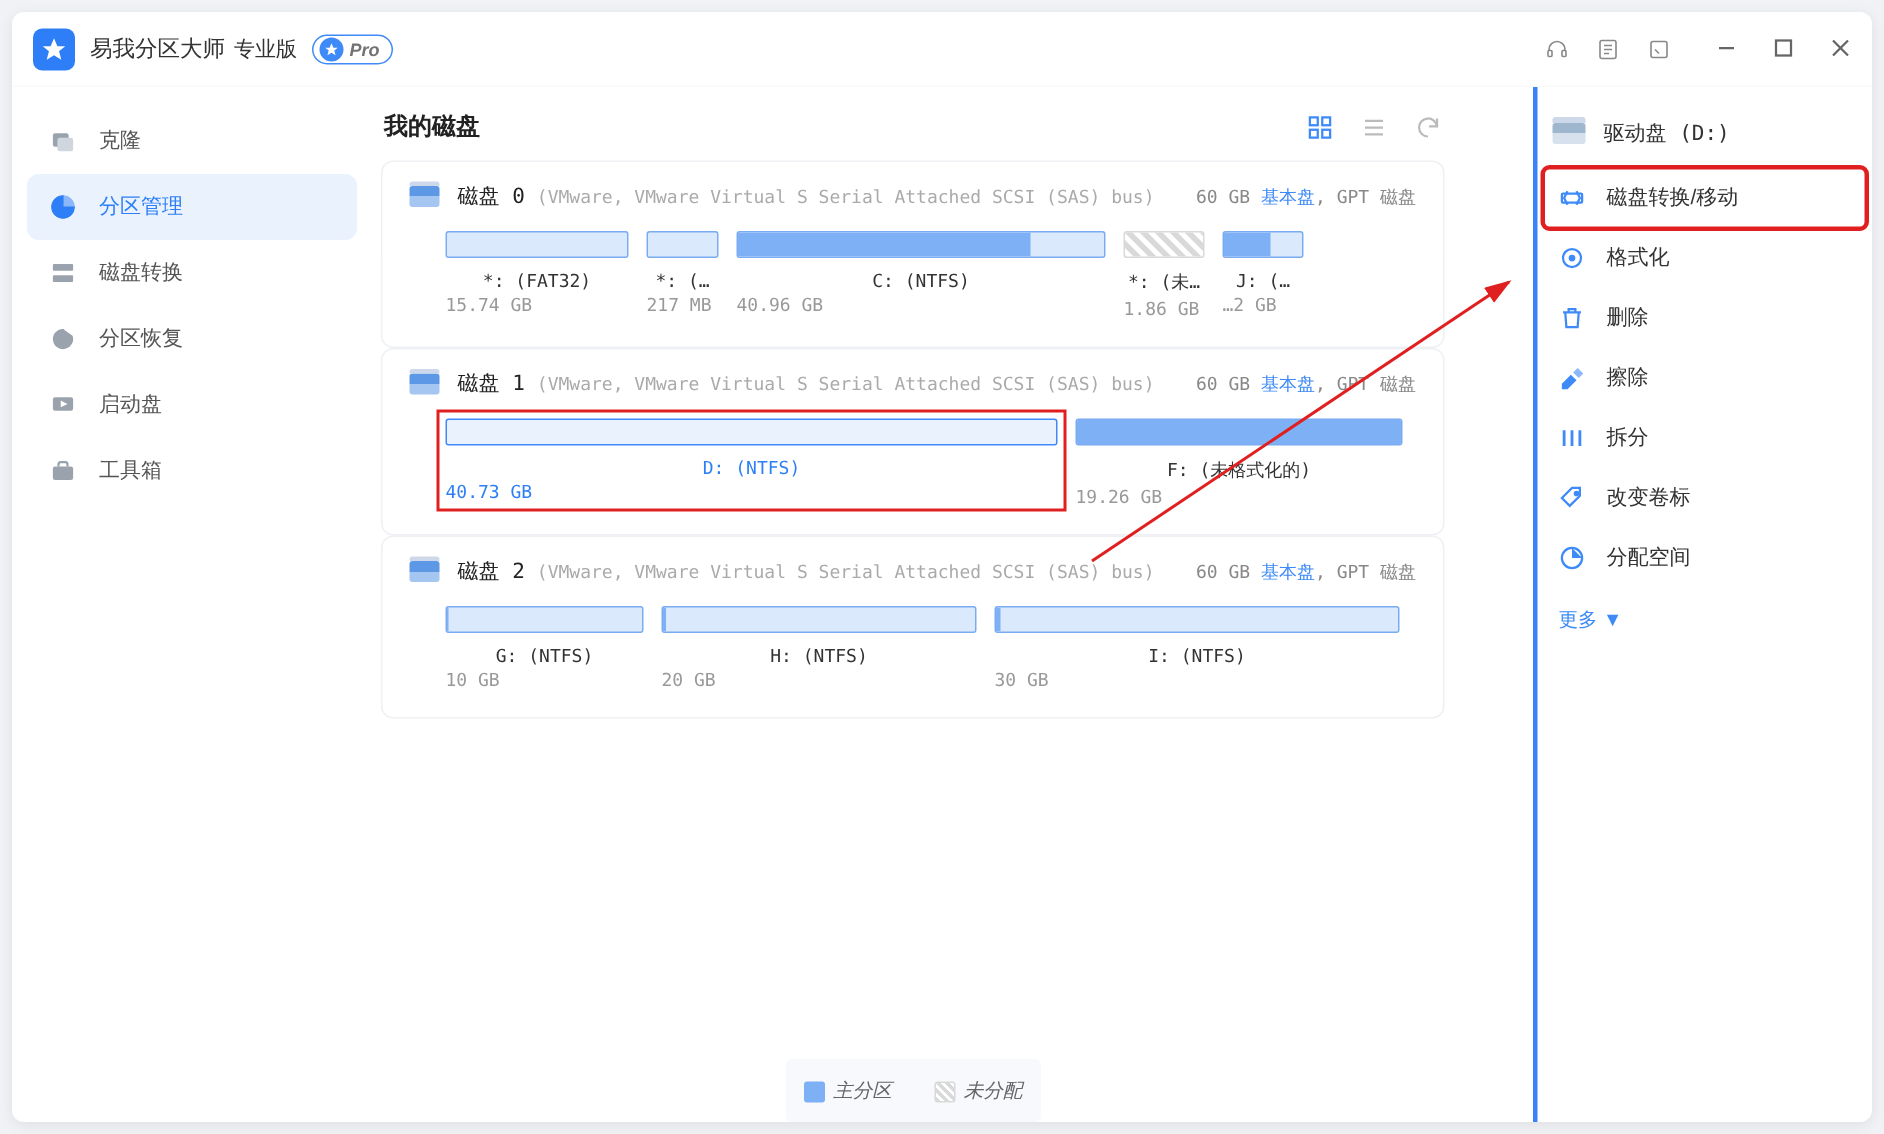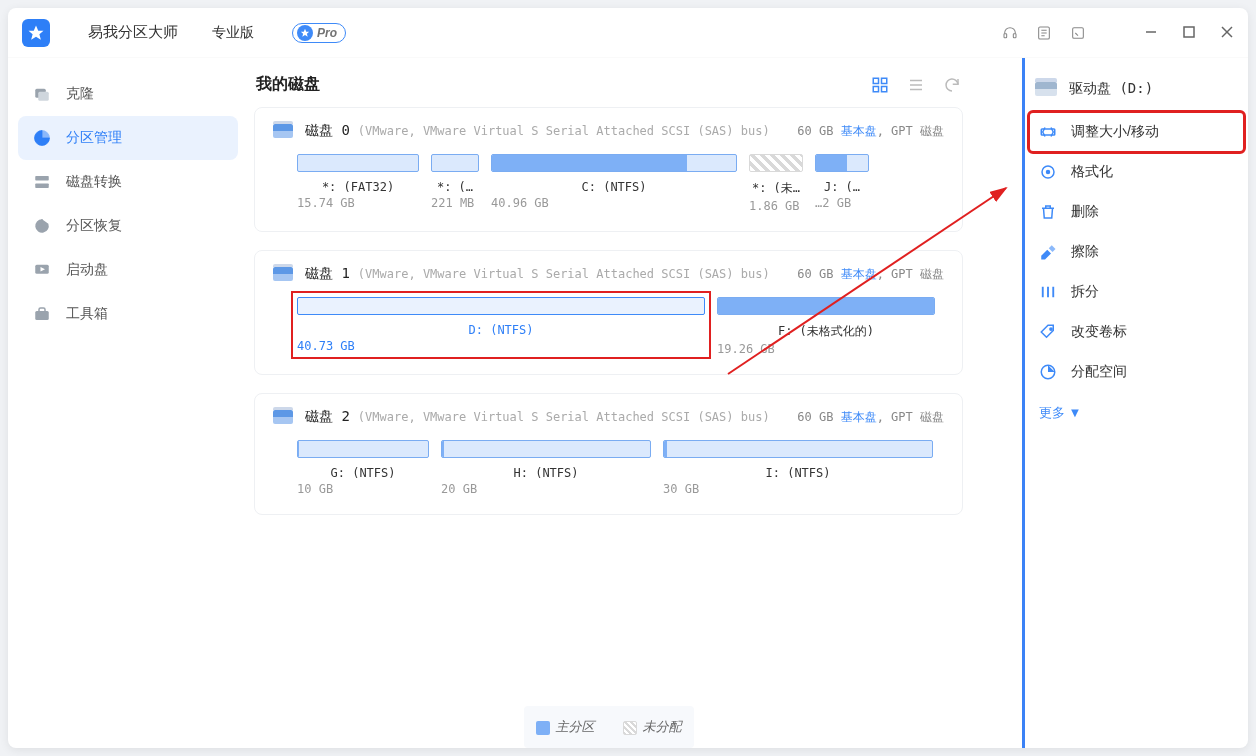--- a/index.html
+++ b/index.html
@@ -23,21 +23,20 @@
     flex-direction: column;
     overflow: hidden;
     position: relative;
   }
   .titlebar {
     height: 50px;
     display: flex;
     align-items: center;
     padding: 16px 14px;
     border-bottom: 1px solid rgba(0,0,0,0.02);
-    gap: 28px;
   }
   .logo {
     width: 28px; height: 28px;
     background: #2e7ff7;
     border-radius: 6px;
     display: flex; align-items: center; justify-content: center;
     margin-right: 10px;
   }
   .logo svg { width: 18px; height: 18px; }
   .app-title { font-size: 15px; color: #333; margin-right: 6px; }
@@ -105,21 +104,20 @@
   .view-icons { display: flex; gap: 18px; color: #999; align-items:center; }
   .view-icons .vicon { cursor: pointer; display:flex; }
   .view-icons .vicon.active { color: #3e8af8; }
   .view-icons svg { width: 18px; height: 18px; }
 
   .disk-card {
     background: #fff;
     border: 1px solid #eef0f3;
     border-radius: 8px;
     padding: 14px 18px 18px 18px;
-    margin-bottom: 18px;
   }
   .disk-header { display: flex; align-items: center; margin-bottom: 14px; }
   .disk-icon { width: 20px; height: 14px; background: linear-gradient(#5d98e6 0 50%, #a6c6f2 50% 100%); border-radius: 2px; margin-right: 12px; position:relative; }
   .disk-icon:before { content:""; position:absolute; top:-3px; left:0; right:0; height:3px; background:#cdd8ea; border-radius:2px 2px 0 0;}
   .disk-name { font-size: 14px; color: #222; margin-right: 8px; font-family: "SimSun", monospace; }
   .disk-desc { font-size: 12px; color: #aaa; font-family: "Consolas","SimSun",monospace; }
   .disk-header-right { margin-left: auto; font-size: 12px; color: #888; font-family: "SimSun",monospace; }
   .disk-header-right .link { color: #3e8af8; }
 
   .partitions { display: flex; gap: 12px; align-items: flex-start; padding-left: 24px; }
@@ -339,21 +337,21 @@
                   <div class="fill" style="width: 0%;"></div>
                 </div>
                 <div class="plabel">*: (FAT32)</div>
                 <div class="psize">15.74 GB</div>
               </div>
               <div class="part" style="width: 48px;">
                 <div class="bar">
                   <div class="fill" style="width: 0%;"></div>
                 </div>
                 <div class="plabel">*: (…</div>
-                <div class="psize">221 MB</div>
+                <div class="psize">217 MB</div>
               </div>
               <div class="part" style="width: 246px;">
                 <div class="bar">
                   <div class="fill" style="width: 80%;"></div>
                 </div>
                 <div class="plabel">C: (NTFS)</div>
                 <div class="psize">40.96 GB</div>
               </div>
               <div class="part" style="width: 54px;">
                 <div class="bar unalloc"></div>
@@ -450,21 +448,21 @@
         <span class="rp-title">驱动盘  (D:)</span>
       </div>
       <div id="op-list">
           <div class="op-item highlight">
             <span class="oicon">
               <svg viewBox="0 0 24 24" fill="none" stroke="#3e8af8" stroke-width="2">
                 <rect x="3" y="8" width="18" height="8" rx="1"></rect>
                 <path d="M8 6l-3 6 3 6M16 6l3 6-3 6"></path>
               </svg>
             </span>
-            <span>调整大小/移动</span>
+            <span>磁盘转换/移动</span>
           </div>
           <div class="op-item">
             <span class="oicon">
               <svg viewBox="0 0 24 24" fill="none" stroke="#3e8af8" stroke-width="2">
                 <circle cx="12" cy="12" r="8"></circle>
                 <circle cx="12" cy="12" r="2" fill="#3e8af8"></circle>
               </svg>
             </span>
             <span>格式化</span>
           </div>

